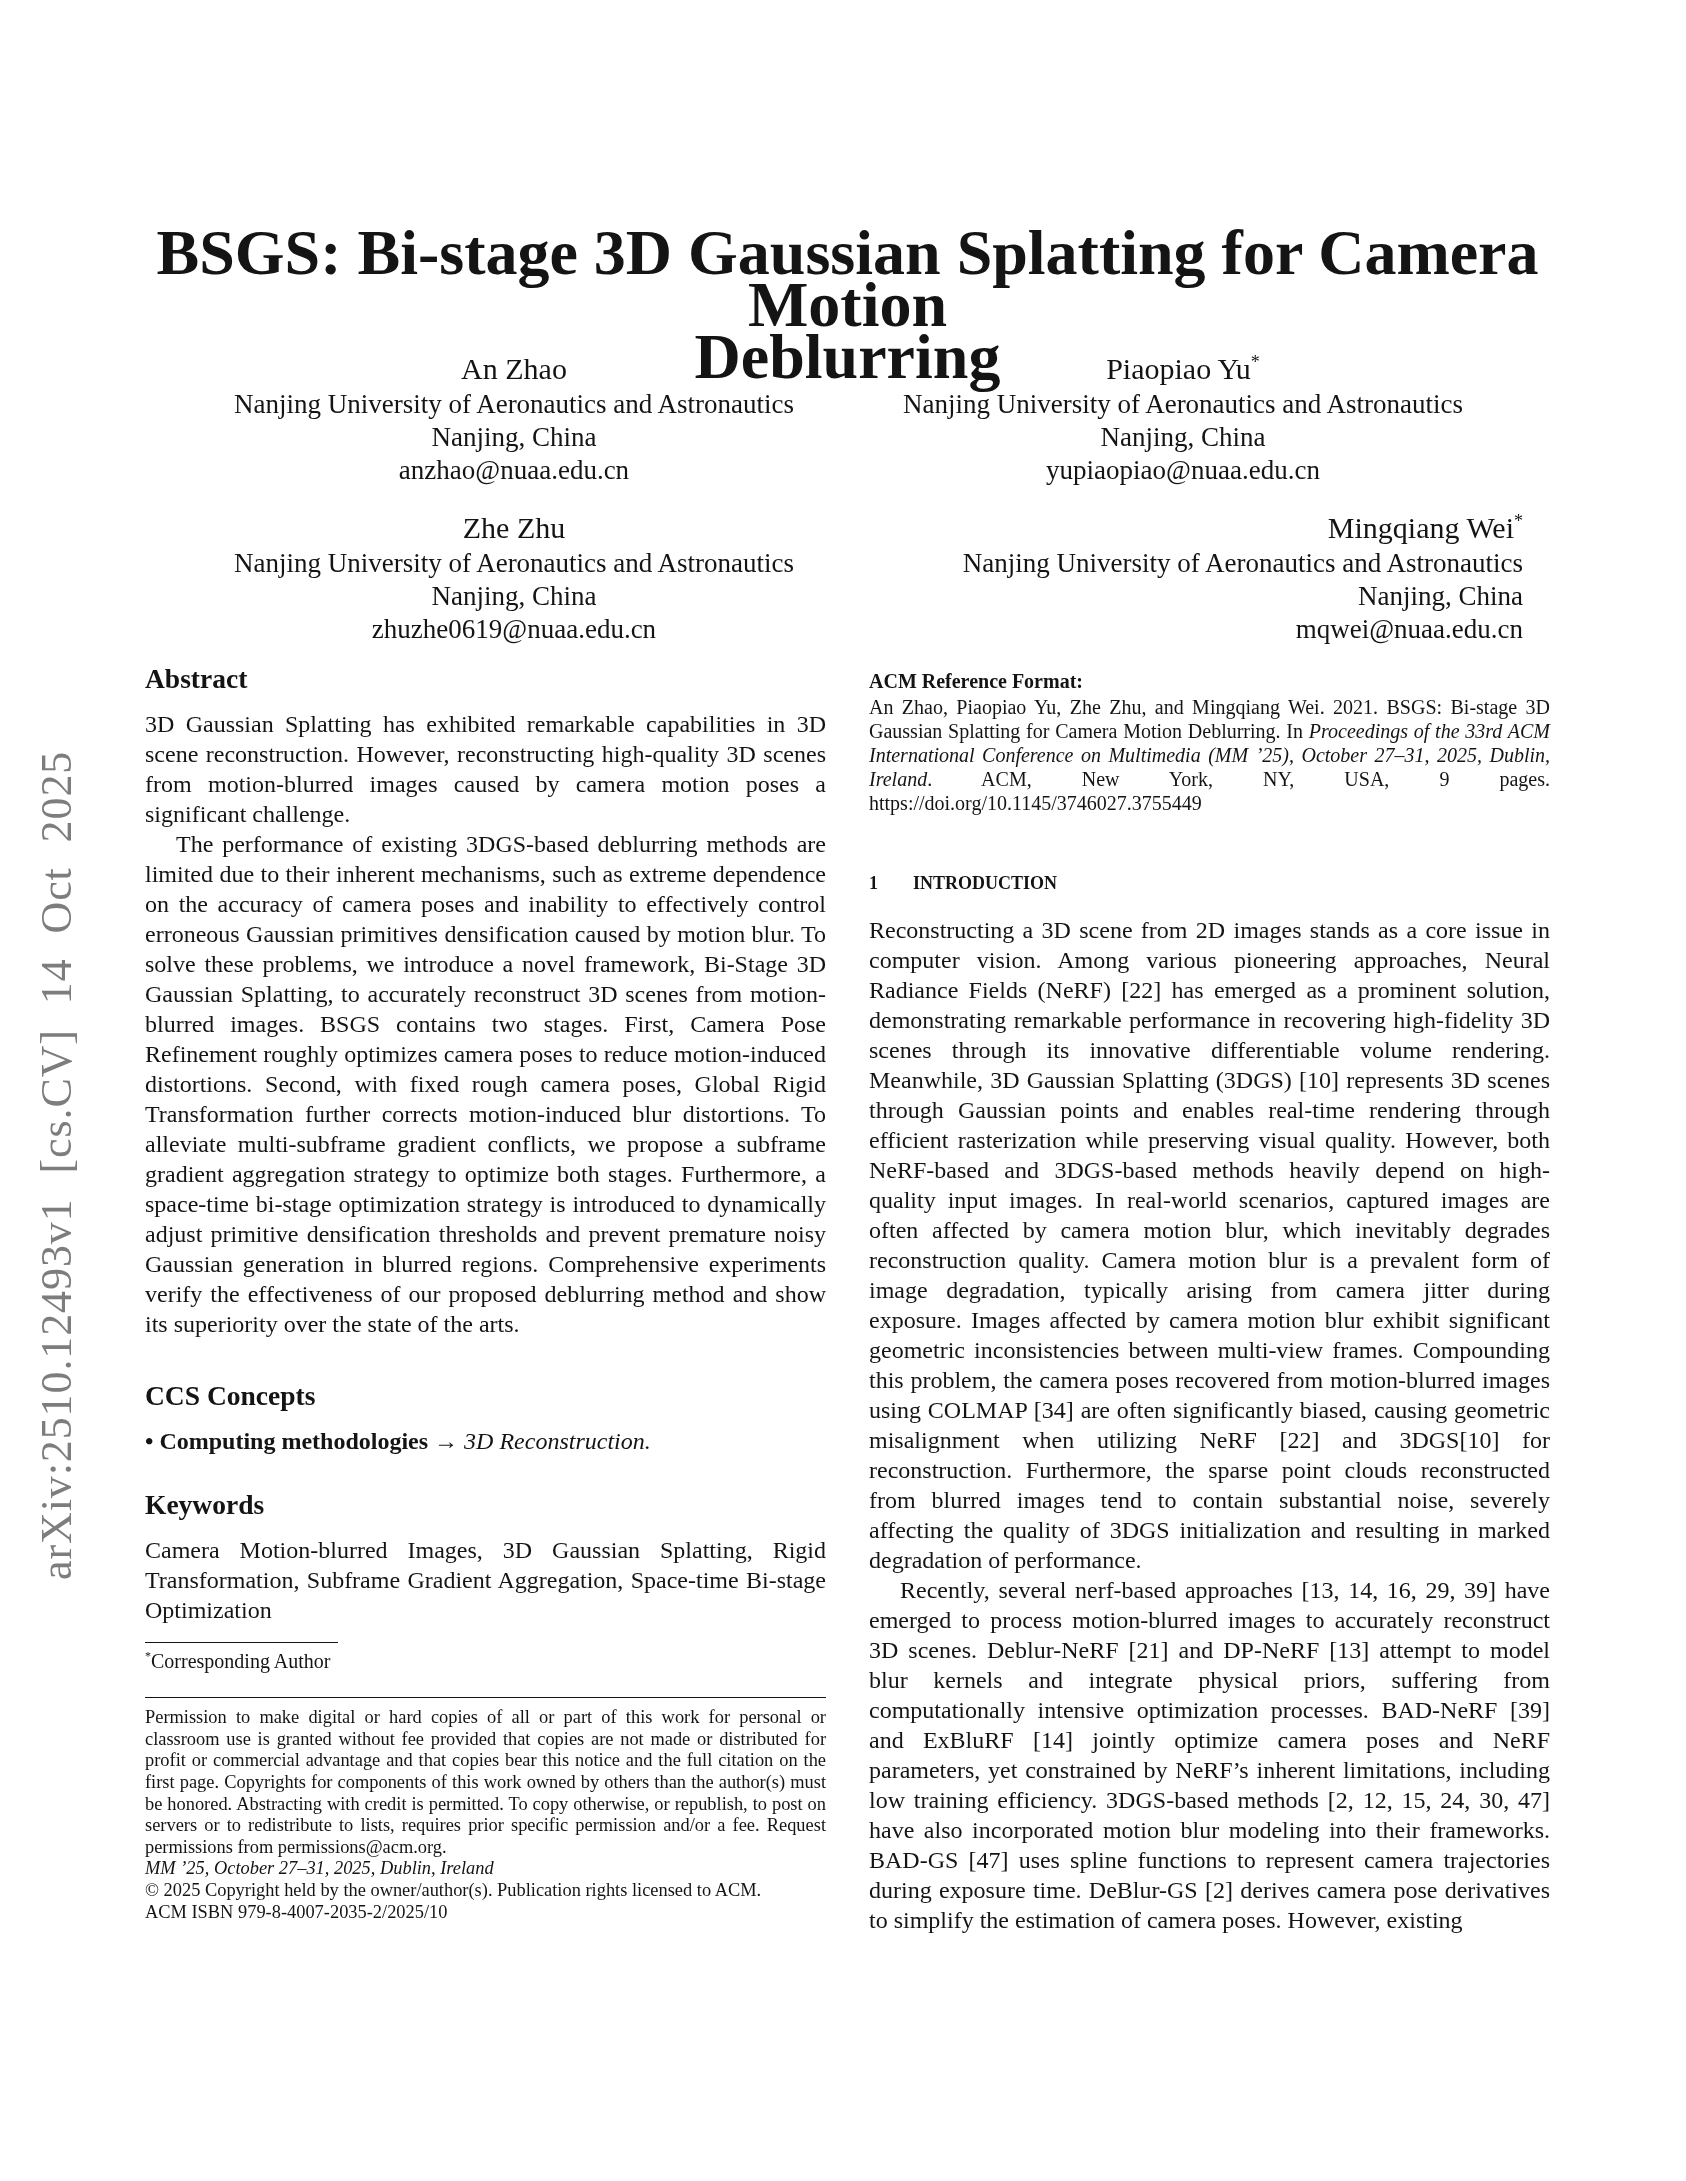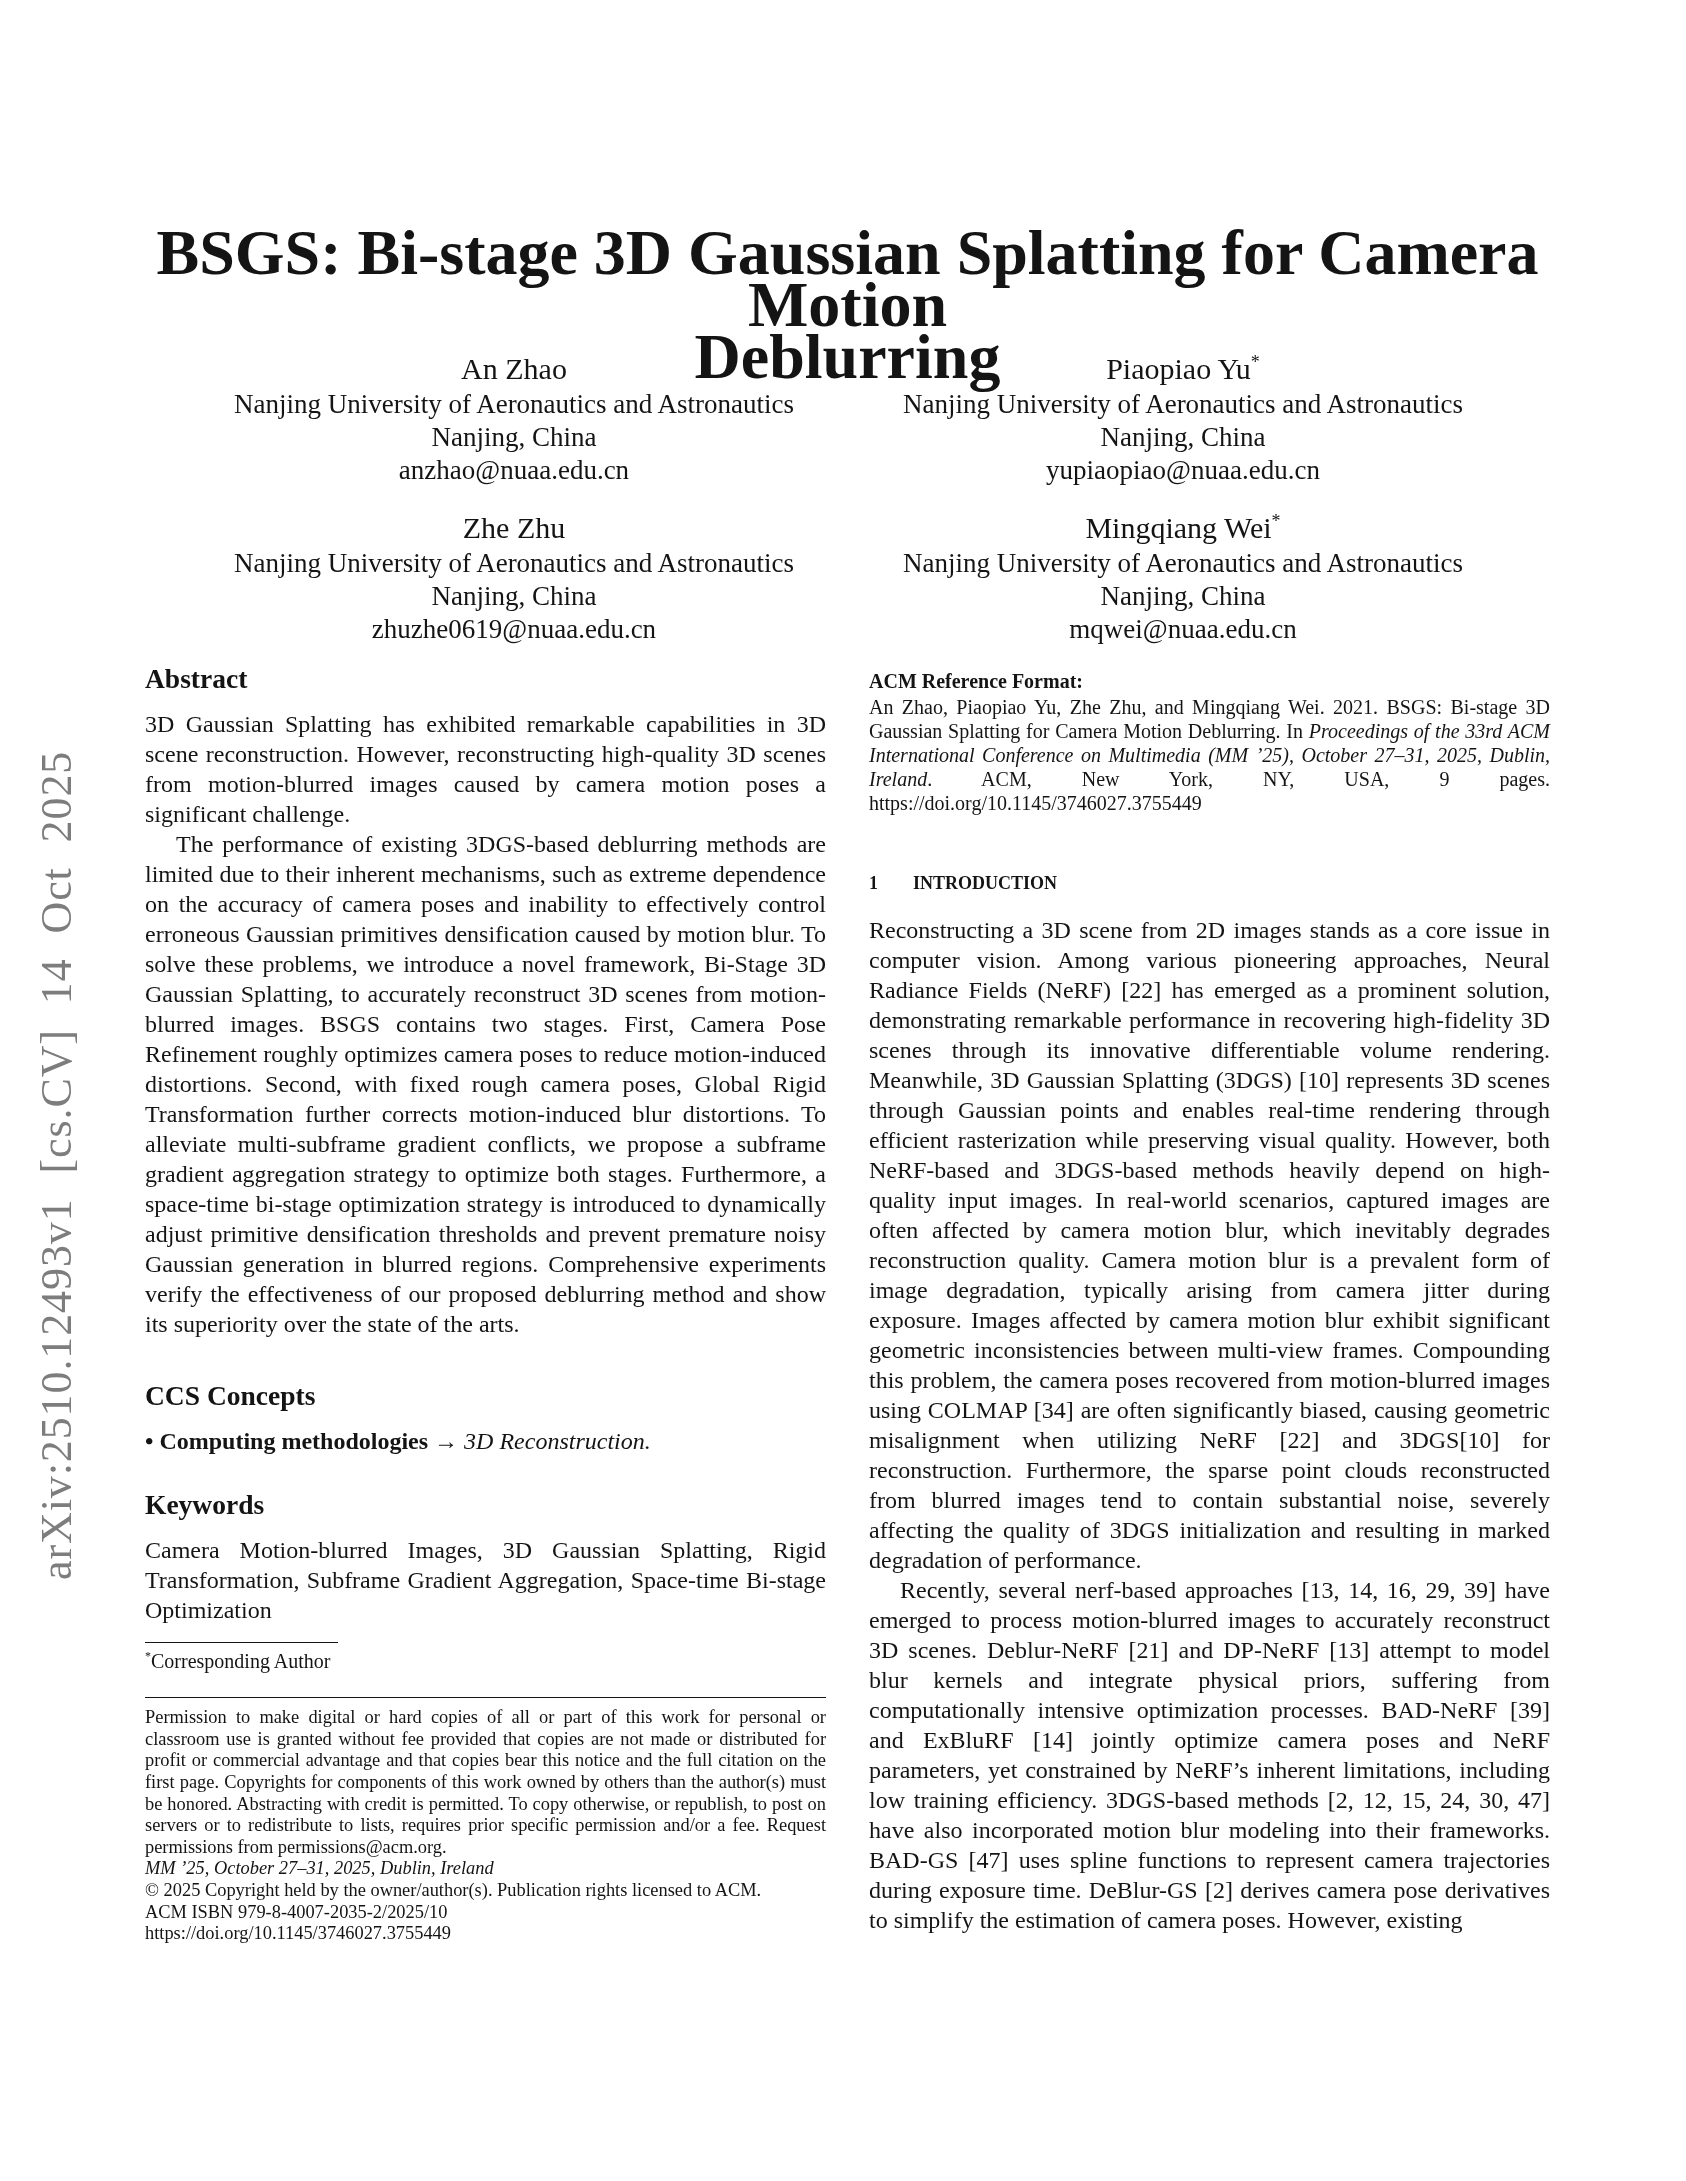--- a/index.html
+++ b/index.html
@@ -126,21 +126,21 @@
     <div class="author-email">yupiaopiao@nuaa.edu.cn</div>
   </div>
 
   <div class="author" style="left:174px; top:509px;">
     <div class="author-name"><span>Zhe Zhu</span><sup></sup></div>
     <div class="author-affil">Nanjing University of Aeronautics and Astronautics</div>
     <div class="author-affil">Nanjing, China</div>
     <div class="author-email">zhuzhe0619@nuaa.edu.cn</div>
   </div>
 
-  <div class="author" style="left:843px; top:509px;">
+  <div class="author" style="left:843px; top:509px;text-align:right;">
     <div class="author-name"><span>Mingqiang Wei</span><sup>*</sup></div>
     <div class="author-affil">Nanjing University of Aeronautics and Astronautics</div>
     <div class="author-affil">Nanjing, China</div>
     <div class="author-email">mqwei@nuaa.edu.cn</div>
   </div>
 
   <section class="col col-left">
     <h2 class="sec-head">Abstract</h2>
     <p class="body-text">3D Gaussian Splatting has exhibited remarkable capabilities in 3D scene reconstruction. However, reconstructing high-quality 3D scenes from motion-blurred images caused by camera motion poses a significant challenge.</p>
     <p class="body-text indent">The performance of existing 3DGS-based deblurring methods are limited due to their inherent mechanisms, such as extreme dependence on the accuracy of camera poses and inability to effectively control erroneous Gaussian primitives densification caused by motion blur. To solve these problems, we introduce a novel framework, Bi-Stage 3D Gaussian Splatting, to accurately reconstruct 3D scenes from motion-blurred images. BSGS contains two stages. First, Camera Pose Refinement roughly optimizes camera poses to reduce motion-induced distortions. Second, with fixed rough camera poses, Global Rigid Transformation further corrects motion-induced blur distortions. To alleviate multi-subframe gradient conflicts, we propose a subframe gradient aggregation strategy to optimize both stages. Furthermore, a space-time bi-stage optimization strategy is introduced to dynamically adjust primitive densification thresholds and prevent premature noisy Gaussian generation in blurred regions. Comprehensive experiments verify the effectiveness of our proposed deblurring method and show its superiority over the state of the arts.</p>
@@ -156,21 +156,20 @@
     <div class="footnote-rule"></div>
     <div class="footnote-text"><sup>*</sup><span>Corresponding Author</span></div>
   </div>
 
   <div class="permission-block">
     <div class="permission-rule"></div>
     <p class="perm-text">Permission to make digital or hard copies of all or part of this work for personal or classroom use is granted without fee provided that copies are not made or distributed for profit or commercial advantage and that copies bear this notice and the full citation on the first page. Copyrights for components of this work owned by others than the author(s) must be honored. Abstracting with credit is permitted. To copy otherwise, or republish, to post on servers or to redistribute to lists, requires prior specific permission and/or a fee. Request permissions from permissions@acm.org.</p>
     <p class="perm-line italic">MM ’25, October 27–31, 2025, Dublin, Ireland</p>
     <p class="perm-line">© 2025 Copyright held by the owner/author(s). Publication rights licensed to ACM.</p>
     <p class="perm-line">ACM ISBN 979-8-4007-2035-2/2025/10</p>
-    <p class="perm-line">https://doi.org/10.1145/3746027.3755449</p>
   </div>
 
   <section class="col col-right">
     <h3 class="acmref-h">ACM Reference Format:</h3>
     <p class="acmref-text"><span>An Zhao, Piaopiao Yu, Zhe Zhu, and Mingqiang Wei. 2021. BSGS: Bi-stage 3D Gaussian Splatting for Camera Motion Deblurring. In </span><i>Proceedings of the 33rd ACM International Conference on Multimedia (MM ’25), October 27–31, 2025, Dublin, Ireland</i><span>. ACM, New York, NY, USA, 9 pages. https://doi.org/10.1145/3746027.3755449</span></p>
 
     <h2 class="section-h"><span class="sec-num">1</span><span>INTRODUCTION</span></h2>
     <p class="body-text">Reconstructing a 3D scene from 2D images stands as a core issue in computer vision. Among various pioneering approaches, Neural Radiance Fields (NeRF) [22] has emerged as a prominent solution, demonstrating remarkable performance in recovering high-fidelity 3D scenes through its innovative differentiable volume rendering. Meanwhile, 3D Gaussian Splatting (3DGS) [10] represents 3D scenes through Gaussian points and enables real-time rendering through efficient rasterization while preserving visual quality. However, both NeRF-based and 3DGS-based methods heavily depend on high-quality input images. In real-world scenarios, captured images are often affected by camera motion blur, which inevitably degrades reconstruction quality. Camera motion blur is a prevalent form of image degradation, typically arising from camera jitter during exposure. Images affected by camera motion blur exhibit significant geometric inconsistencies between multi-view frames. Compounding this problem, the camera poses recovered from motion-blurred images using COLMAP [34] are often significantly biased, causing geometric misalignment when utilizing NeRF [22] and 3DGS[10] for reconstruction. Furthermore, the sparse point clouds reconstructed from blurred images tend to contain substantial noise, severely affecting the quality of 3DGS initialization and resulting in marked degradation of performance.</p>
     <p class="body-text indent">Recently, several nerf-based approaches [13, 14, 16, 29, 39] have emerged to process motion-blurred images to accurately reconstruct 3D scenes. Deblur-NeRF [21] and DP-NeRF [13] attempt to model blur kernels and integrate physical priors, suffering from computationally intensive optimization processes. BAD-NeRF [39] and ExBluRF [14] jointly optimize camera poses and NeRF parameters, yet constrained by NeRF’s inherent limitations, including low training efficiency. 3DGS-based methods [2, 12, 15, 24, 30, 47] have also incorporated motion blur modeling into their frameworks. BAD-GS [47] uses spline functions to represent camera trajectories during exposure time. DeBlur-GS [2] derives camera pose derivatives to simplify the estimation of camera poses. However, existing</p>
   </section>

